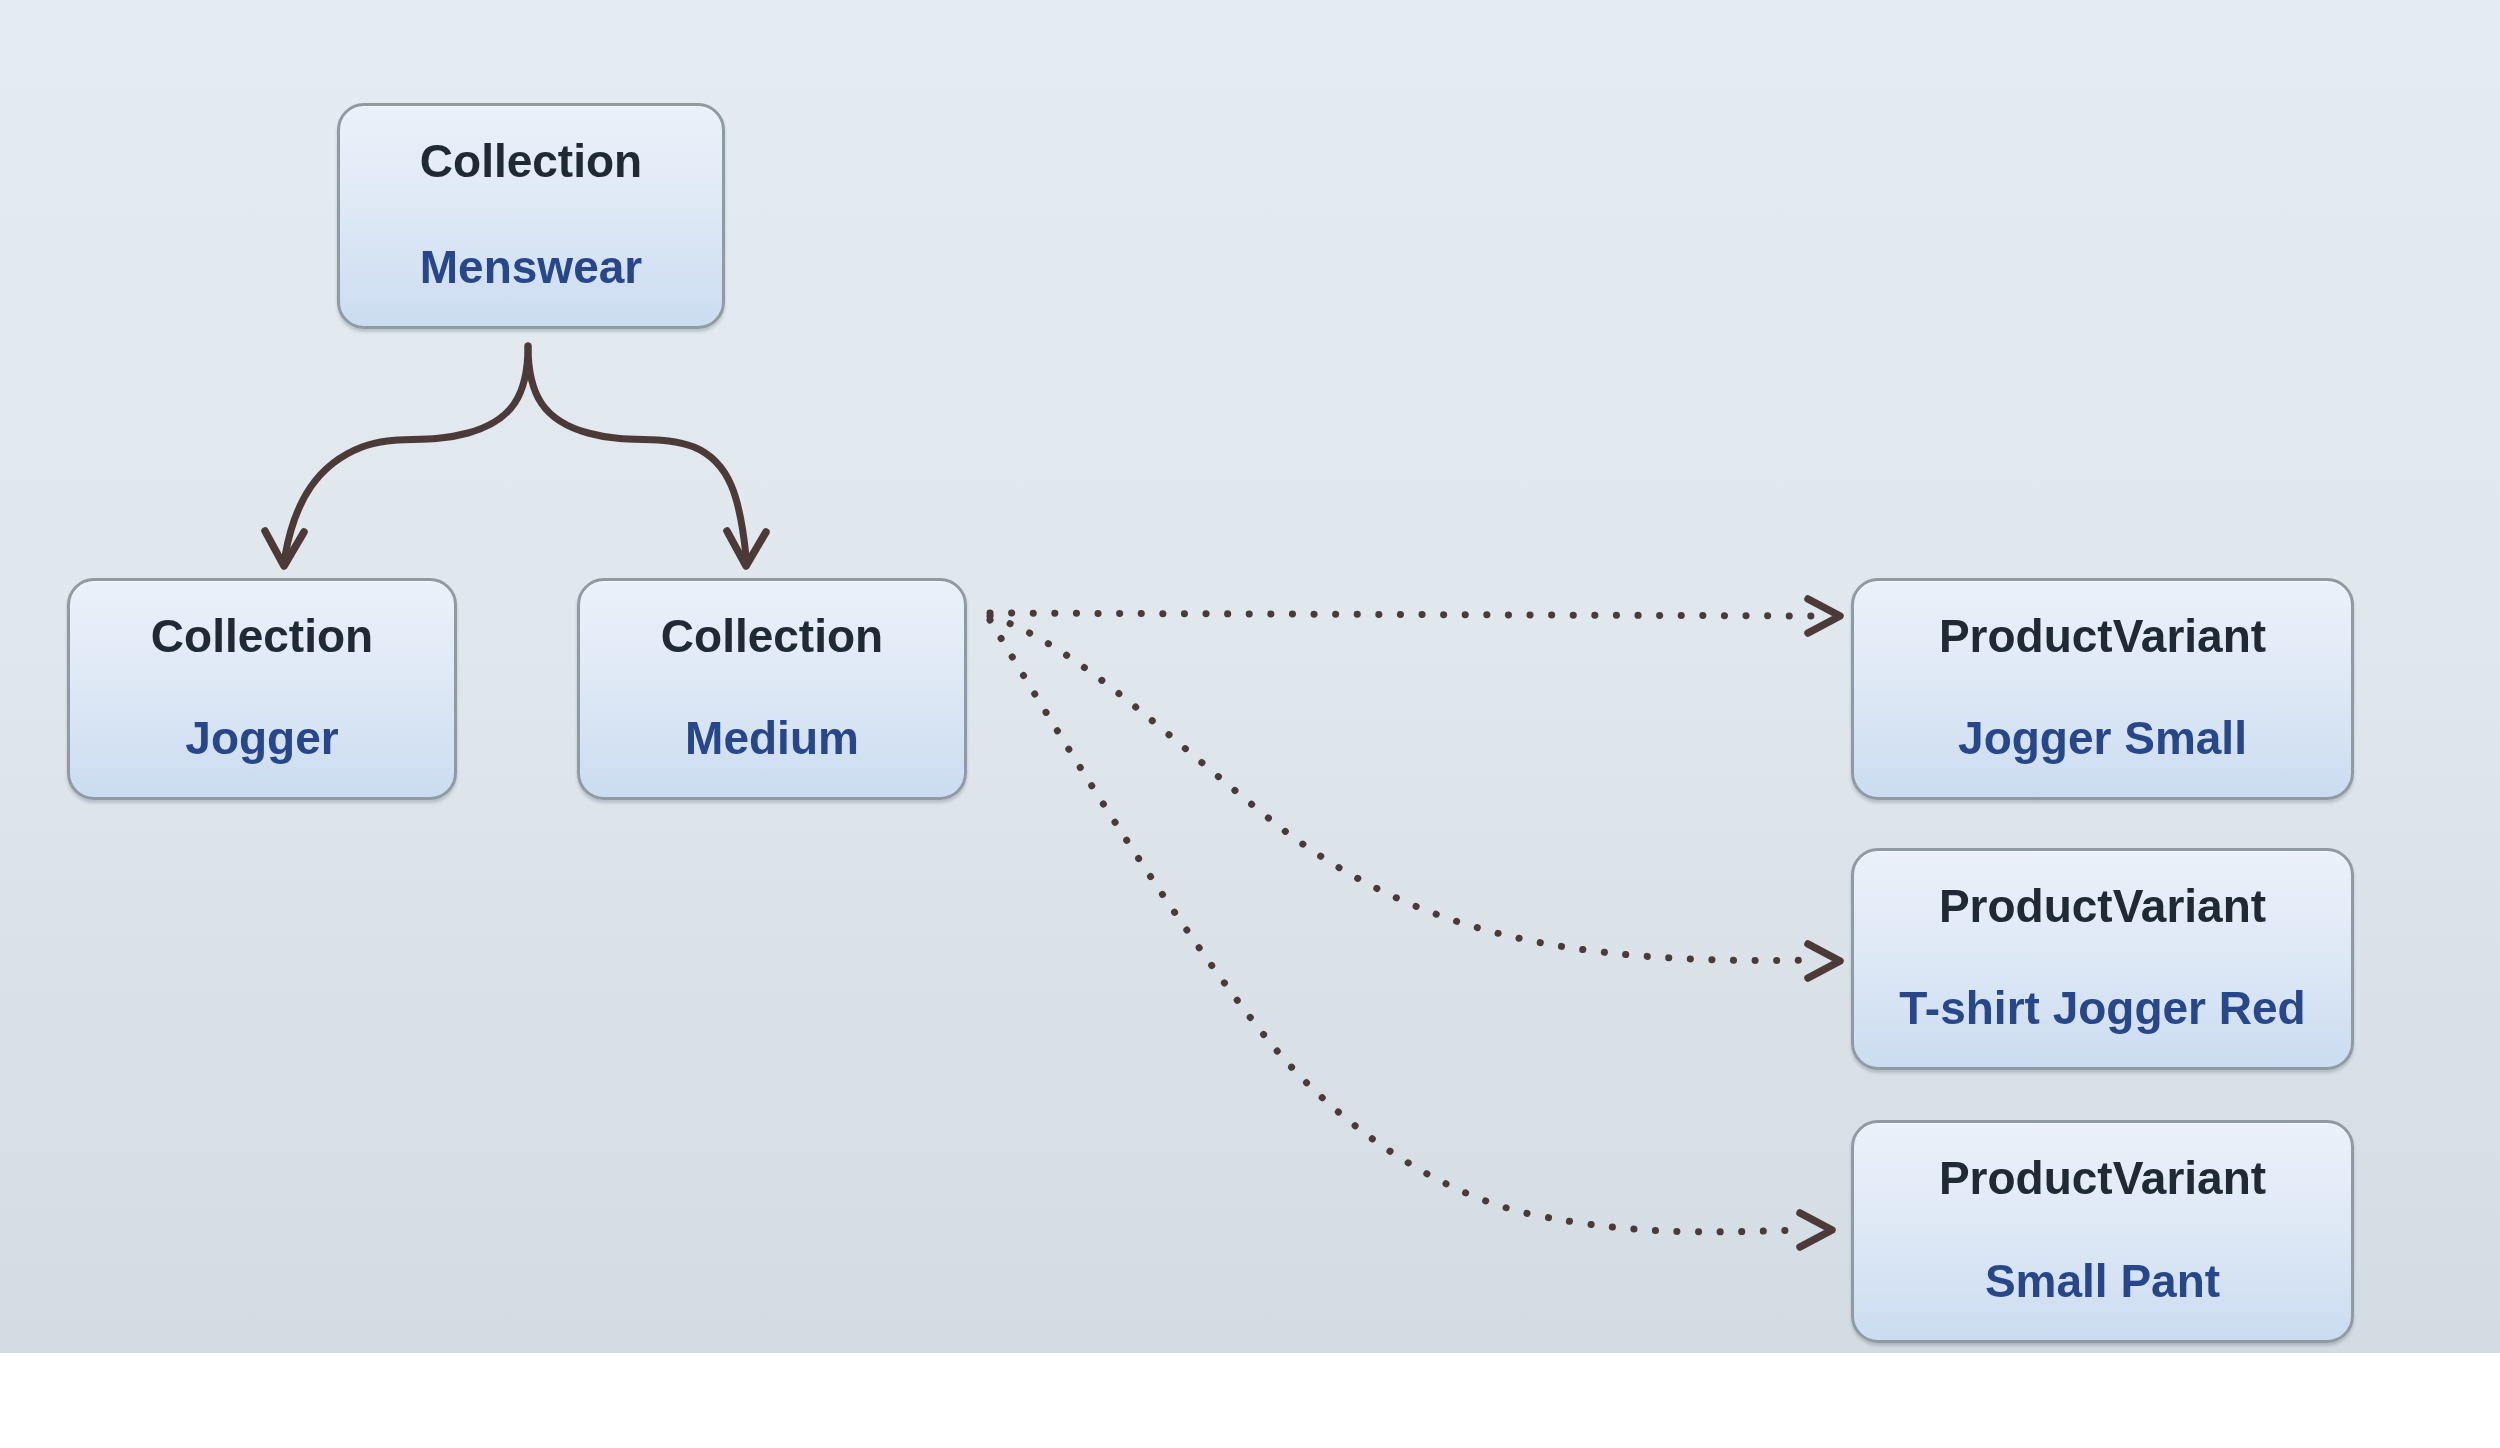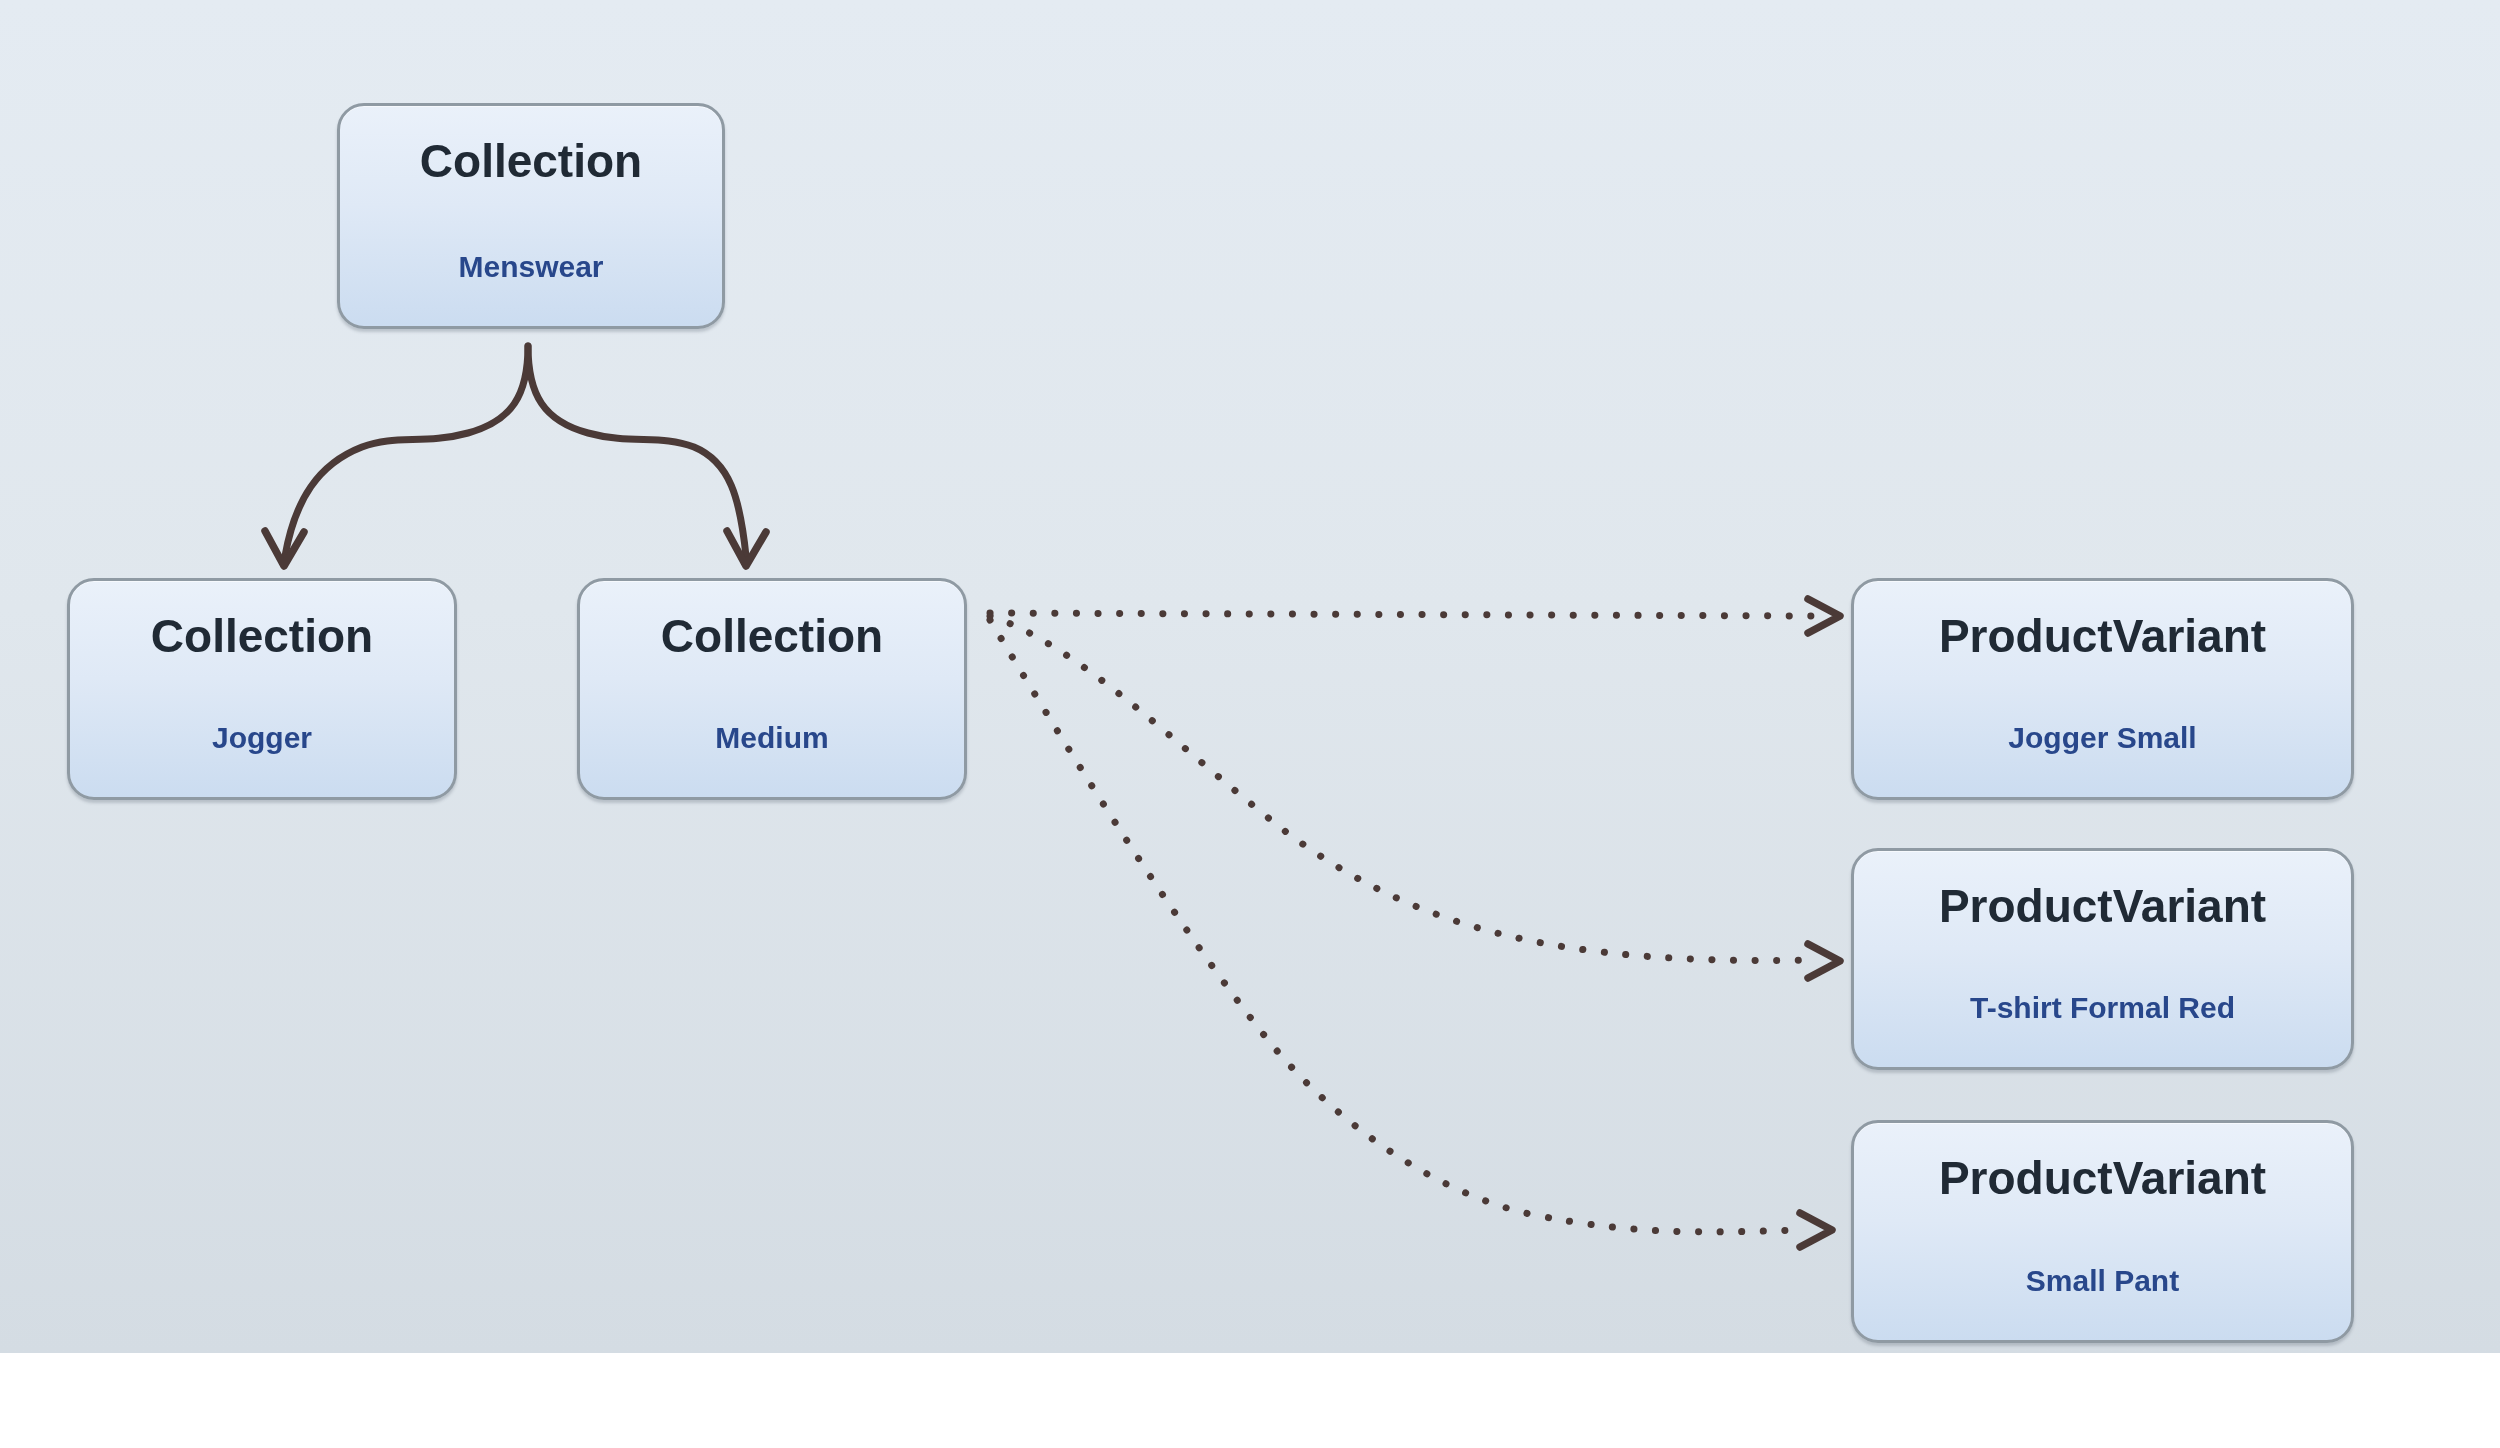--- a/index.html
+++ b/index.html
@@ -49,21 +49,21 @@
     text-align: center;
   }
   .node-type {
     font-size: 46px;
     font-weight: bold;
     line-height: 54px;
     color: #202a35;
     white-space: nowrap;
   }
   .node-name {
-    font-size: 30px;
+    font-size: 46px;
     font-weight: bold;
     line-height: 54px;
     color: #28478b;
     white-space: nowrap;
   }
   .node-menswear { left: 337px; top: 103px;  width: 388px; height: 226px; }
   .node-formal   { left: 67px;  top: 578px;  width: 390px; height: 222px; }
   .node-casual   { left: 577px; top: 578px;  width: 390px; height: 222px; }
   .node-hoodie   { left: 1851px; top: 578px;  width: 503px; height: 222px; }
   .node-tshirt   { left: 1851px; top: 848px;  width: 503px; height: 222px; }
@@ -112,21 +112,21 @@
     <div class="node-name">Medium</div>
   </div>
 
   <div class="node node-hoodie">
     <div class="node-type">ProductVariant</div>
     <div class="node-name">Jogger Small</div>
   </div>
 
   <div class="node node-tshirt">
     <div class="node-type">ProductVariant</div>
-    <div class="node-name">T-shirt Formal Red</div>
+    <div class="node-name">T-shirt Jogger Red</div>
   </div>
 
   <div class="node node-jogger">
     <div class="node-type">ProductVariant</div>
     <div class="node-name">Small Pant</div>
   </div>
 
 </div>
 
 </body></html>

